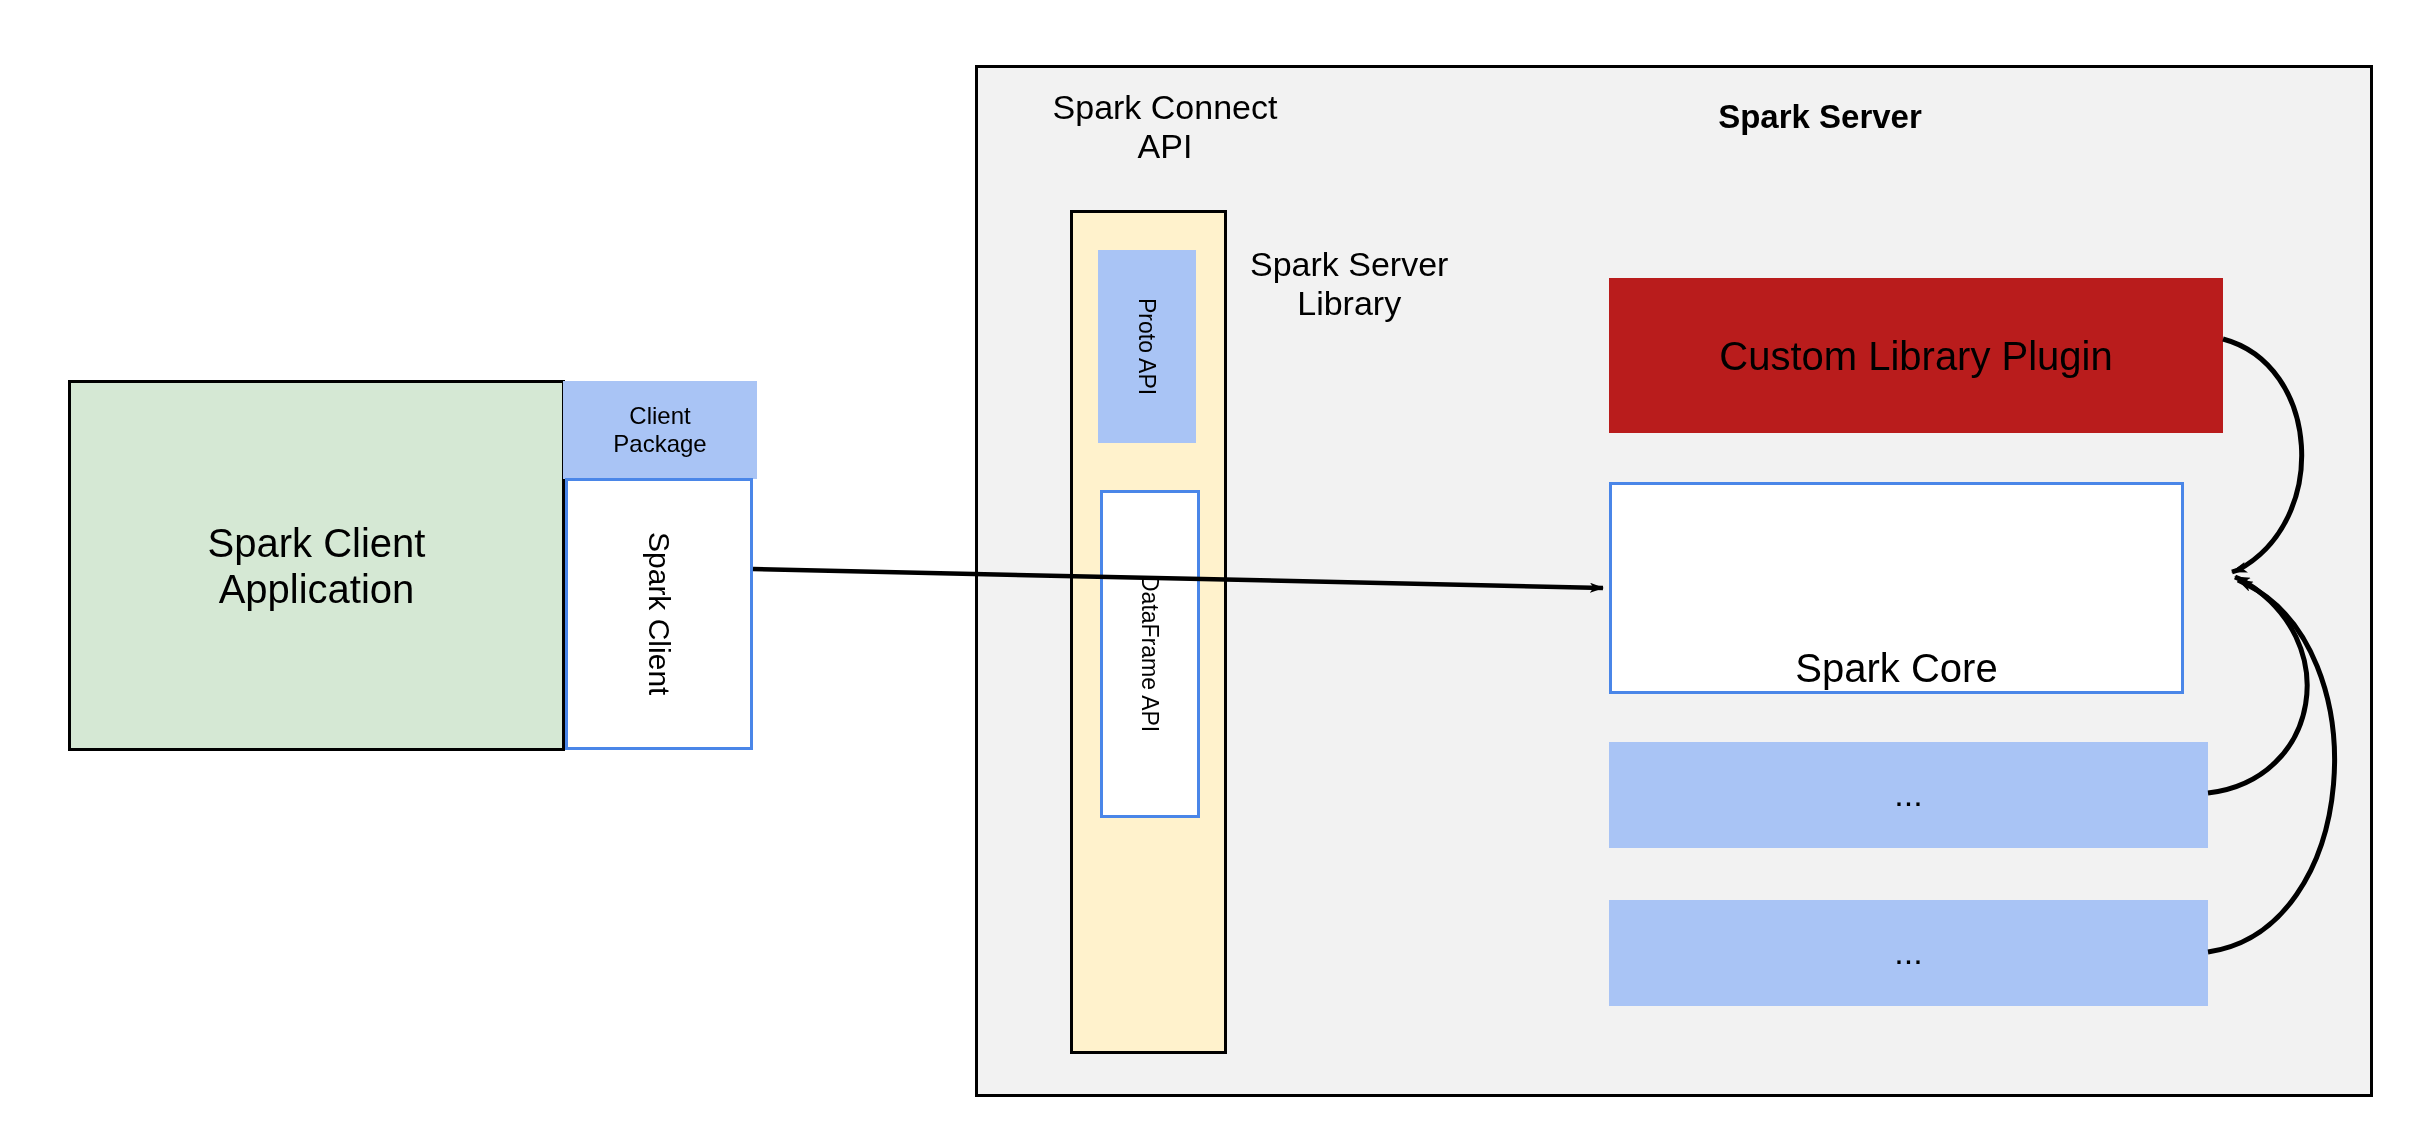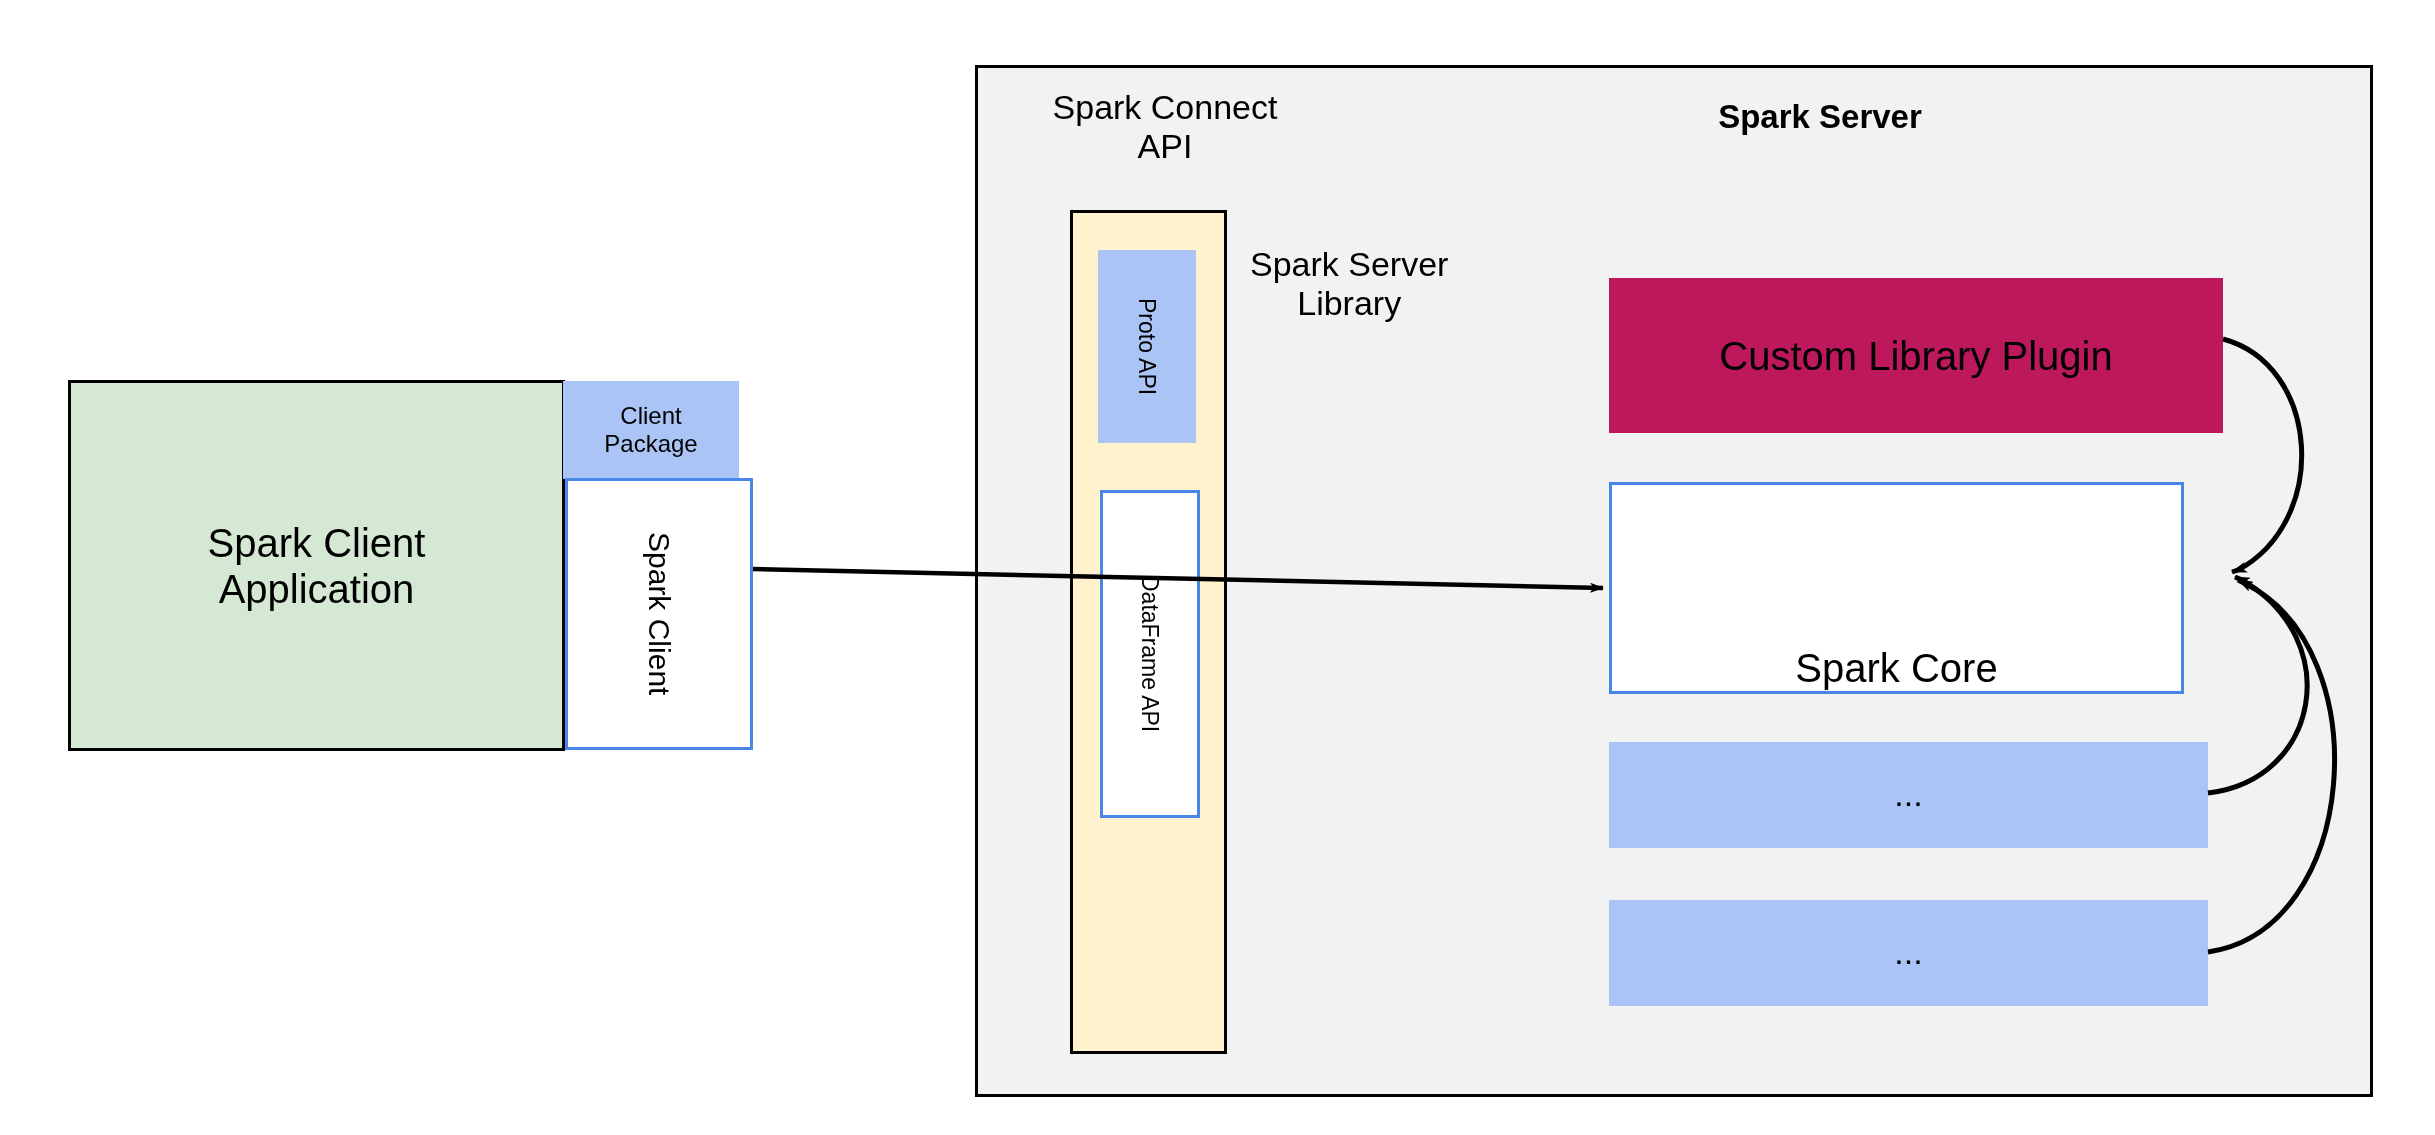--- a/index.html
+++ b/index.html
@@ -36,21 +36,21 @@
     height: 371px;
     background: #d5e8d4;
     border: 3px solid #000000;
     font-size: 40px;
   }
   #client-app-label { white-space: pre-line; }
 
   #client-package-box {
     left: 563px;
     top: 381px;
-    width: 176px;
+    width: 194px;
     height: 98px;
     background: #a9c4f5;
     border: 2px solid #a9c4f5;
     font-size: 24px;
   }
   #client-package-label { white-space: pre-line; }
 
   #spark-client-box {
     left: 565px;
     top: 478px;
@@ -149,21 +149,21 @@
     justify-content: flex-start;
     align-items: flex-start;
   }
 
   
   #custom-library-plugin-box {
     left: 1609px;
     top: 278px;
     width: 614px;
     height: 155px;
-    background: #be185d;
+    background: #b91c1c;
     border: none;
     font-size: 40px;
   }
 
   #spark-core-box {
     left: 1609px;
     top: 482px;
     width: 575px;
     height: 212px;
     background: #ffffff;

